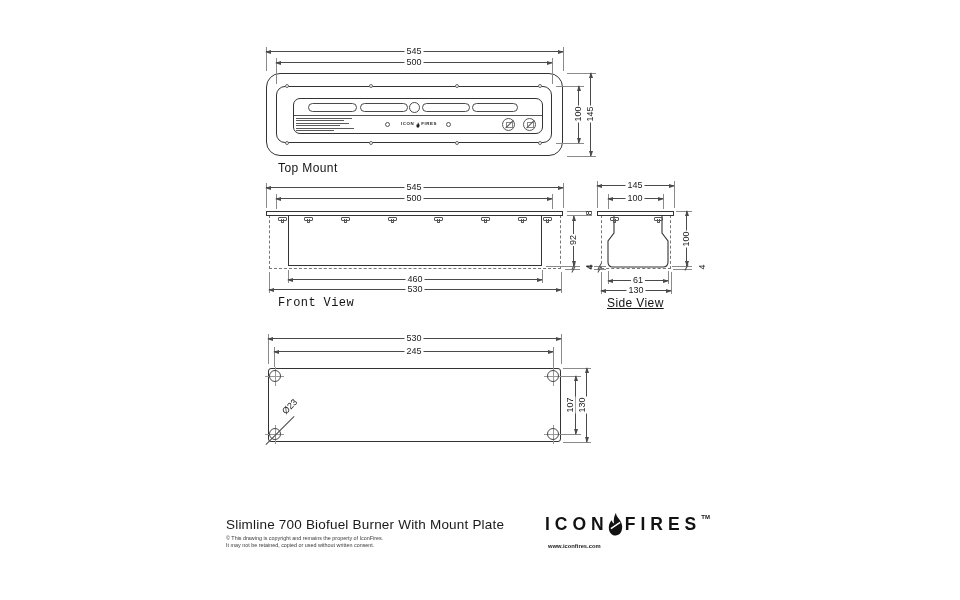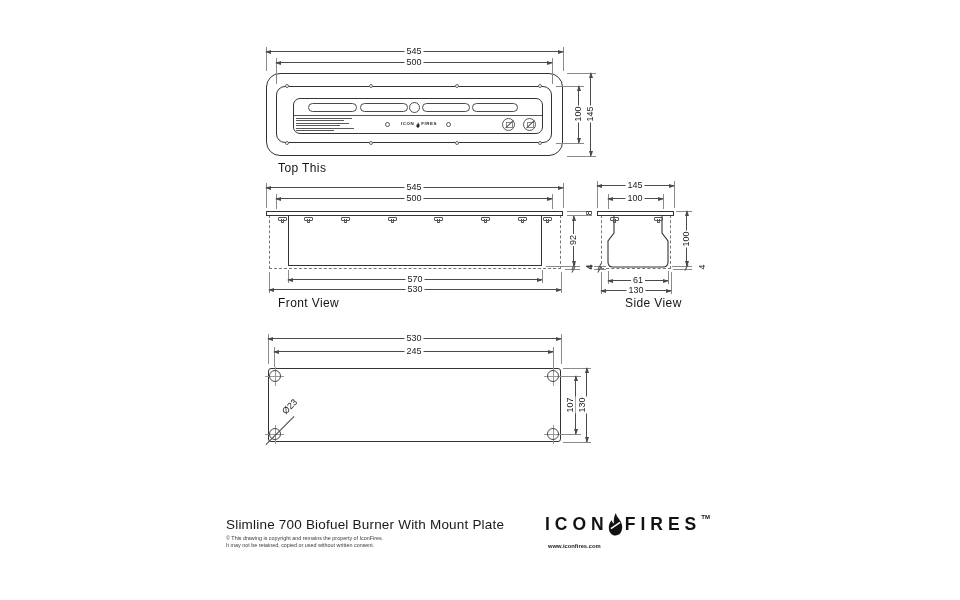--- a/index.html
+++ b/index.html
@@ -123,21 +123,21 @@
         <i class="a2"></i>
       </div>
     <div class="dv" style="left:590px;top:73px;height:83px;">
         <i class="a1"></i>
         <i class="a2"></i>
       </div>
     <div class="lab" style="left:414px;top:51px;">545</div>
     <div class="lab" style="left:414px;top:62px;">500</div>
     <div class="vlab" style="left:578px;top:114px;">100</div>
     <div class="vlab" style="left:590px;top:114px;">145</div>
-    <div class="vl" style="left:278px;top:161px;">Top This</div>
+    <div class="vl" style="left:278px;top:161px;">Top Mount</div>
   </div>
 
   <div>
     <div class="ev" style="left:266px;top:183px;height:25px;"></div>
     <div class="ev" style="left:563px;top:183px;height:25px;"></div>
     <div class="ev" style="left:276px;top:194px;height:15px;"></div>
     <div class="ev" style="left:552px;top:194px;height:15px;"></div>
     <div class="dl" style="left:266px;top:187px;width:297px;">
         <i class="a1"></i>
         <i class="a2"></i>
@@ -179,23 +179,23 @@
         <i class="a2"></i>
       </div>
     <div class="ev" style="left:269px;top:272px;height:21px;"></div>
     <div class="ev" style="left:561px;top:272px;height:21px;"></div>
     <div class="dl" style="left:269px;top:289px;width:292px;">
         <i class="a1"></i>
         <i class="a2"></i>
       </div>
     <div class="lab" style="left:414px;top:187px;">545</div>
     <div class="lab" style="left:414px;top:198px;">500</div>
-    <div class="lab" style="left:415px;top:279px;">570</div>
+    <div class="lab" style="left:415px;top:279px;">460</div>
     <div class="lab" style="left:415px;top:289px;">530</div>
-    <div class="vl" style="left:278px;top:296px;">Front View</div>
+    <div class="vl" style="left:278px;top:296px;font-family:Liberation Mono, monospace;">Front View</div>
   </div>
 
   <div>
     <div class="ev" style="left:597px;top:181px;height:27px;"></div>
     <div class="ev" style="left:674px;top:181px;height:27px;"></div>
     <div class="ev" style="left:608px;top:194px;height:15px;"></div>
     <div class="ev" style="left:663px;top:194px;height:15px;"></div>
     <div class="dl" style="left:597px;top:185px;width:77px;">
         <i class="a1"></i>
         <i class="a2"></i>
@@ -238,21 +238,21 @@
     <div class="ev" style="left:601px;top:272px;height:22px;"></div>
     <div class="ev" style="left:671px;top:272px;height:22px;"></div>
     <div class="dl" style="left:601px;top:290px;width:70px;">
         <i class="a1"></i>
         <i class="a2"></i>
       </div>
     <div class="lab" style="left:635px;top:185px;">145</div>
     <div class="lab" style="left:635px;top:198px;">100</div>
     <div class="lab" style="left:638px;top:280px;">61</div>
     <div class="lab" style="left:636px;top:290px;">130</div>
-    <div class="vl" style="left:625px;top:296px;">Side View</div>
+    <div class="vl" style="left:607px;top:296px;text-decoration:underline;">Side View</div>
   </div>
 
   <div>
     <div class="ev" style="left:268px;top:334px;height:30px;"></div>
     <div class="ev" style="left:561px;top:334px;height:30px;"></div>
     <div class="dl" style="left:268px;top:338px;width:293px;">
         <i class="a1"></i>
         <i class="a2"></i>
       </div>
     <div class="ev" style="left:274px;top:347px;height:20px;"></div>

